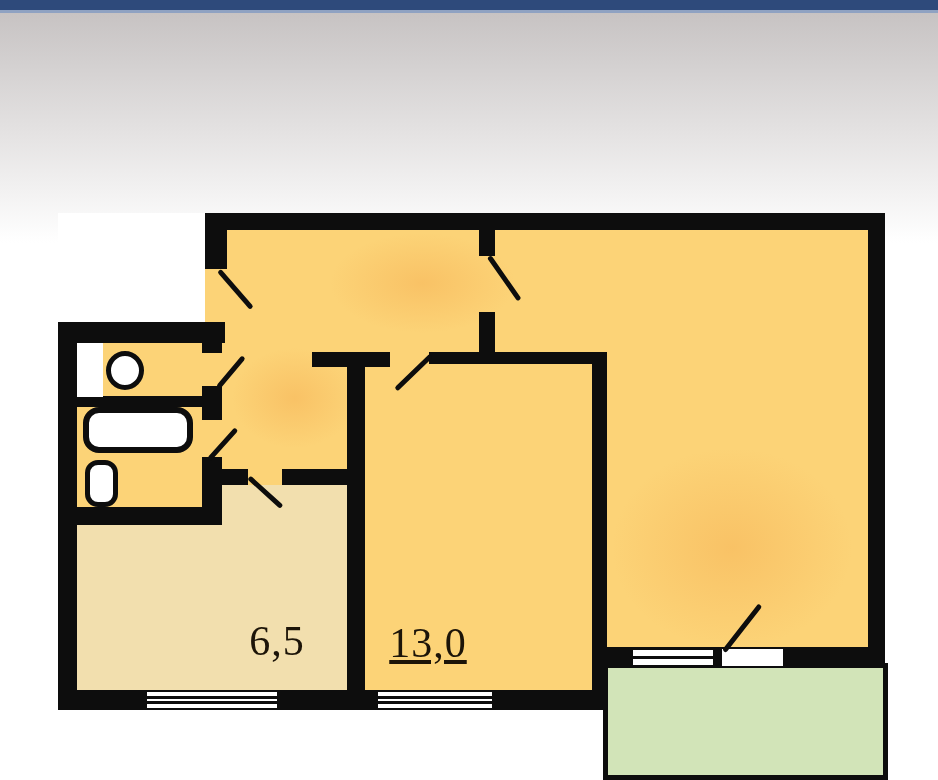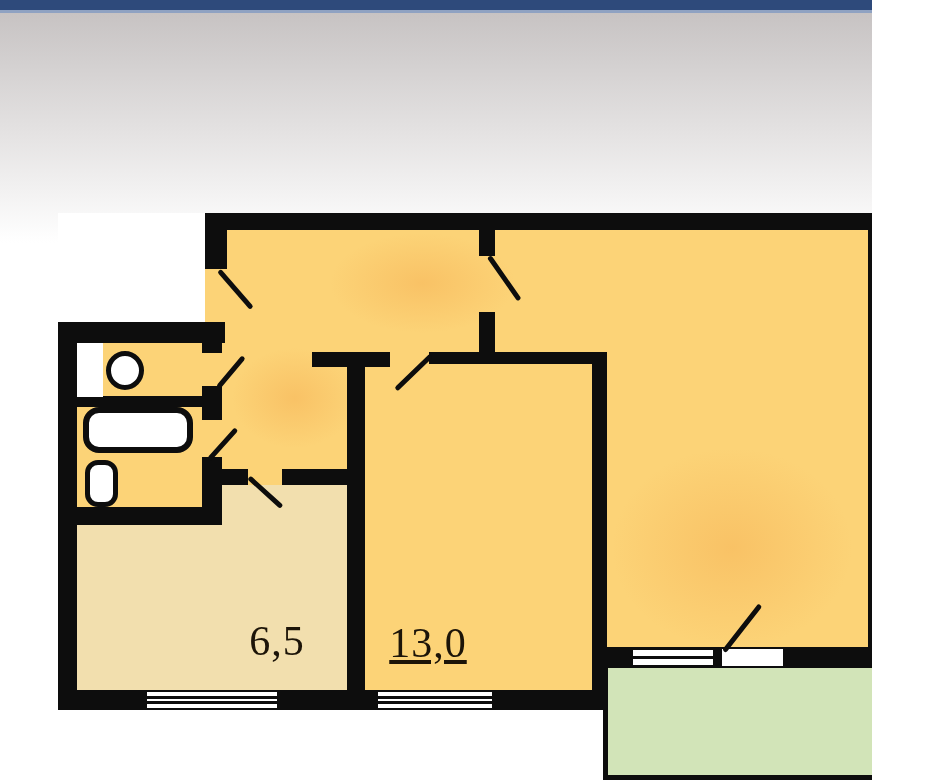--- a/index.html
+++ b/index.html
@@ -9,21 +9,21 @@
     --balcony-green:#d2e4b8;
     --shade-orange:#f6b457;
     --page-top-gray:#c7c3c3;
     --label-ink:#1c1408;
     --bar-navy:#2e4a7b;
     --bar-highlight:#8fa2c2;
   }
   html,body{margin:0;padding:0;}
   body{width:938px;height:780px;overflow:hidden;background:#ffffff;
        font-family:"Liberation Serif", serif;}
-  .stage{position:relative;width:872px;height:780px;overflow:hidden;background:#fff;}
+  .stage{position:relative;width:938px;height:780px;overflow:hidden;background:#fff;}
   .abs{position:absolute;}
   .w{position:absolute;background:var(--wall);}
   .fill{position:absolute;}
   .blob{position:absolute;border-radius:50%;
         background:radial-gradient(closest-side, rgba(246,180,87,.55), rgba(246,180,87,0));}
   .sw{position:absolute;height:5px;background:var(--wall);border-radius:3px;transform-origin:0 50%;}
   .win{position:absolute;background:#ffffff;}
   .wl{position:absolute;left:0;width:100%;height:3px;background:var(--wall);}
   .fix{position:absolute;background:#ffffff;box-sizing:border-box;}
   .lbl{position:absolute;width:100px;text-align:center;font-size:42px;line-height:1;

